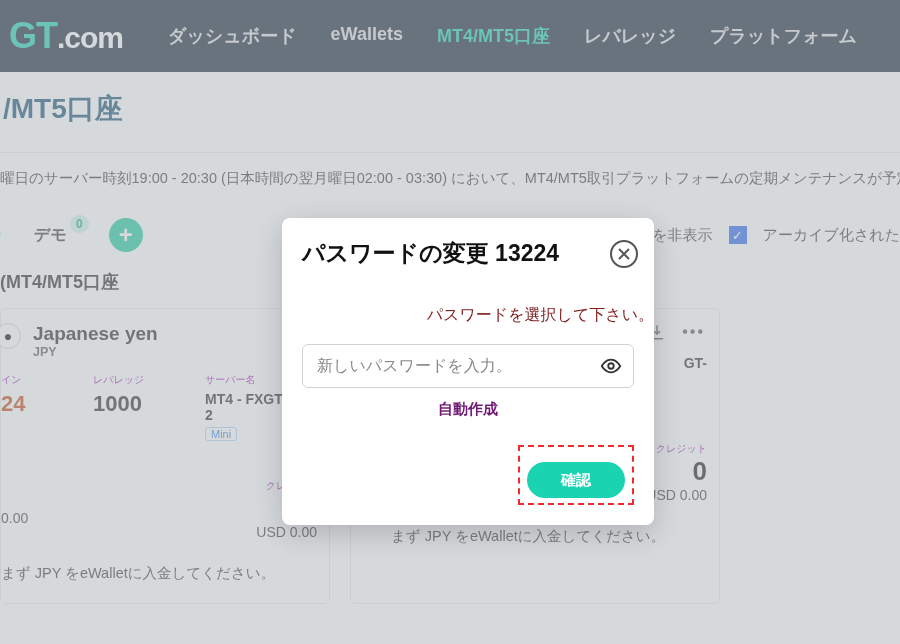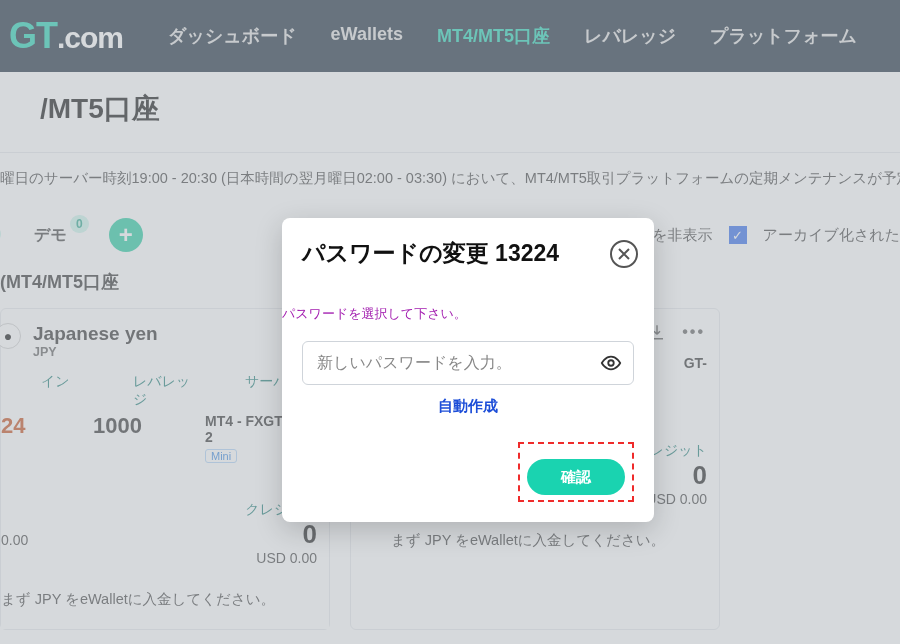--- a/index.html
+++ b/index.html
@@ -27,21 +27,21 @@
   .logo .com { color: #fff; font-size: 30px; }
   .navlinks { display: flex; gap: 34px; font-size: 18px; font-weight: 600; text-align: center; }
   .navlinks span { color: #ddd; cursor: pointer; }
   .navlinks span.active { color: #16d1b0; }
 
   
   .pagehdr {
     padding: 18px 0 24px 0;
     border-bottom: 1px solid #e5e7eb;
   }
-  .pagehdr h1 { font-size: 28px; font-weight: 800; padding-left: 16px; color:#000000;margin-left:24px; }
+  .pagehdr h1 { font-size: 28px; font-weight: 800; padding-left: 3px; color:#0c4a6e; }
 
   
   .notice {
     background: #fff;
     color: #333;
     font-size: 14.5px;
     padding: 16px 0 8px 0;
     white-space: nowrap;
   }
 
@@ -132,21 +132,21 @@
   .cur-name { font-weight: 800; font-size: 19px; color:#222; }
   .cur-code { font-size: 12.5px; color:#555; font-weight:600; }
   .card-icons { margin-left: auto; display: flex; gap: 16px; color:#555; }
 
   .card-grid {
     display: grid;
     grid-template-columns: 80px 100px 1fr;
     padding: 0 12px 10px 0;
     gap: 4px 12px;
   }
-  .lbl { font-size: 14px; color:#0f766e;padding-left:40px; }
+  .lbl { font-size: 10px; color:#a21caf; }
   .val { font-size: 22px; font-weight: 700; color:#222; }
   .val.blue { color:#c2410c; }
   .srv { font-size: 14px; font-weight:700; color:#222;}
   .mini {
     display:inline-block;
     font-size: 11px;
     color:#2a7fe0;
     border:1px solid #a8cff5;
     border-radius:3px;
     padding: 0 5px;
@@ -201,23 +201,23 @@
   .closebtn {
     width:28px; height:28px;
     border:2px solid #555;
     border-radius:50%;
     display:flex;align-items:center;justify-content:center;
     color:#555;
     cursor:pointer;
     font-size:16px;
   }
   .modal-sub {
-    text-align:left;
-    font-size:13px;
-    color:#a21caf;
+    text-align:right;
+    font-size:16px;
+    color:#7f1d1d;
     padding: 28px 0 18px 0;
   }
   .pw-wrap {
     margin: 0 20px;
     position:relative;
   }
   .pw-input {
     width:100%;
     border:1px solid #cfd4da;
     border-radius:6px;
@@ -231,21 +231,21 @@
     right:12px; top:50%;
     transform:translateY(-50%);
     cursor:pointer;
     color:#333;
   }
   .autogen {
     text-align:center;
     padding: 12px 0 6px 0;
   }
   .autogen a {
-    color:#1d4ed8;
+    color:#701a75;
     font-size:15px;
     font-weight:600;
     text-decoration:none;
     cursor:pointer;
   }
   .modal-ftr {
     display:flex;
     justify-content:flex-end;
     padding: 20px 20px 0 20px;
   }

